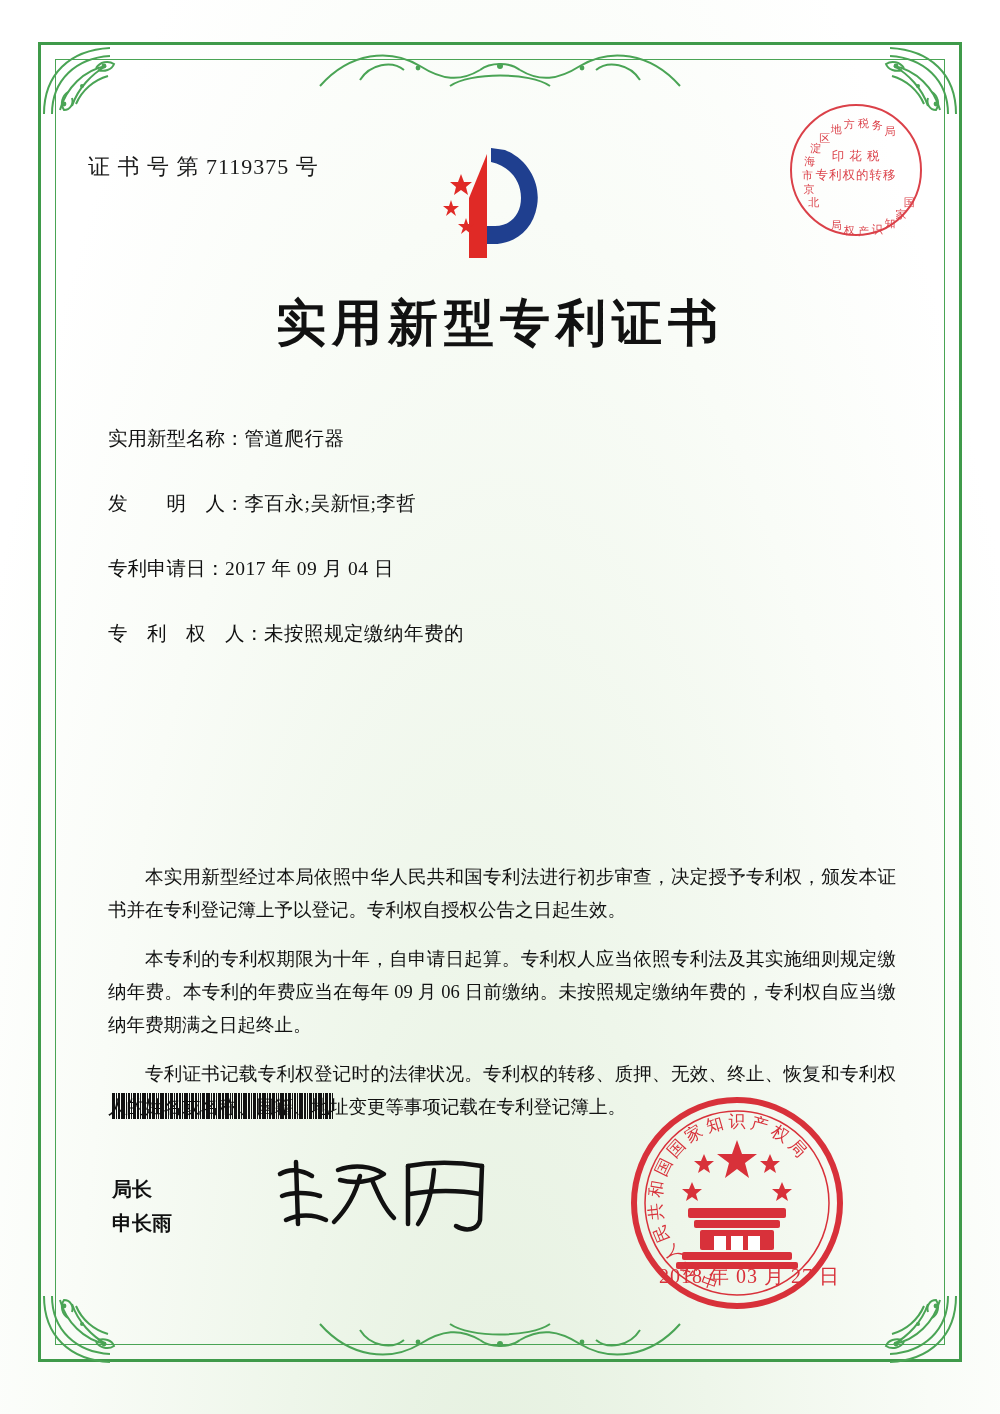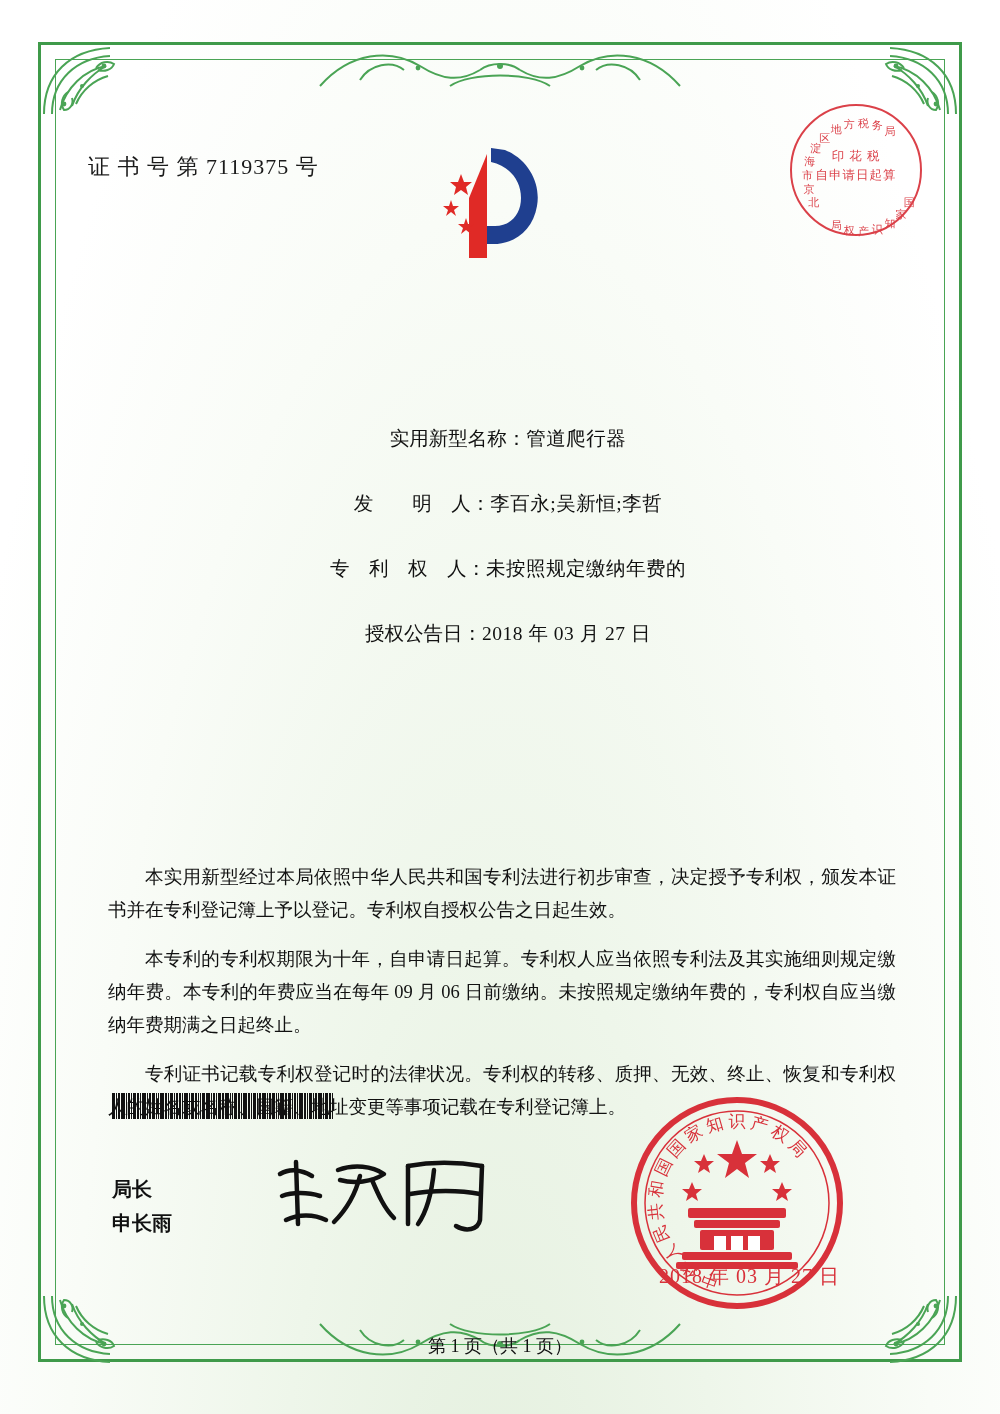--- a/index.html
+++ b/index.html
@@ -116,21 +116,20 @@
     color: #111;
     font-family: "DejaVu Serif", "Liberation Serif", serif;
   }
 
   
   .fields {
     position: absolute;
     left: 108px;
     top: 425px;
     width: 800px;
-    text-align: center;
   }
   .field {
     font-size: 19.5px;
     color: #111;
     margin-bottom: 38px;
     white-space: nowrap;
   }
   .field .label {
     letter-spacing: 0px;
   }
@@ -357,36 +356,37 @@
       <span style="transform: rotate(32deg) translate(0,-54px) rotate(-32deg);">局</span>
       <span style="transform: rotate(118deg) translate(0,-54px) rotate(-118deg);">国</span>
       <span style="transform: rotate(133deg) translate(0,-54px) rotate(-133deg);">家</span>
       <span style="transform: rotate(148deg) translate(0,-54px) rotate(-148deg);">知</span>
       <span style="transform: rotate(163deg) translate(0,-54px) rotate(-163deg);">识</span>
       <span style="transform: rotate(178deg) translate(0,-54px) rotate(-178deg);">产</span>
       <span style="transform: rotate(193deg) translate(0,-54px) rotate(-193deg);">权</span>
       <span style="transform: rotate(208deg) translate(0,-54px) rotate(-208deg);">局</span>
     </div>
     <div class="mid l1">印 花 税</div>
-    <div class="mid l2">自申请日起算</div>
-  </div>
-
+    <div class="mid l2">专利权的转移</div>
+  </div>
+
+  <div class="title">实用新型专利证书</div>
 
   <div class="fields">
     <div class="field">
       <span class="label">实用新型名称：</span><span class="value">管道爬行器</span>
     </div>
     <div class="field">
       <span class="label">发　　明　人：</span><span class="value">李百永;吴新恒;李哲</span>
     </div>
     <div class="field">
-      <span class="label">专　利　权　人：</span><span class="value">未按照规定缴纳年费的</span>
+      <span class="label">专利申请日：</span><span class="value">2017 年 09 月 04 日</span>
     </div>
     <div class="field">
-      <span class="label">授权公告日：</span><span class="value">2018 年 03 月 27 日</span>
+      <span class="label">专　利　权　人：</span><span class="value">未按照规定缴纳年费的</span>
     </div>
   </div>
 
   <div class="paras">
     <p>本实用新型经过本局依照中华人民共和国专利法进行初步审查，决定授予专利权，颁发本证书并在专利登记簿上予以登记。专利权自授权公告之日起生效。</p>
     <p>本专利的专利权期限为十年，自申请日起算。专利权人应当依照专利法及其实施细则规定缴纳年费。本专利的年费应当在每年 09 月 06 日前缴纳。未按照规定缴纳年费的，专利权自应当缴纳年费期满之日起终止。</p>
     <p>专利证书记载专利权登记时的法律状况。专利权的转移、质押、无效、终止、恢复和专利权人的姓名或名称、国籍、地址变更等事项记载在专利登记簿上。</p>
   </div>
 
   <div class="barcode">
@@ -521,15 +521,14 @@
         <text x="107" y="107" transform="rotate(-16 107 107) translate(0 -76)" text-anchor="middle">知</text>
         <text x="107" y="107" transform="rotate(0 107 107) translate(0 -76)" text-anchor="middle">识</text>
         <text x="107" y="107" transform="rotate(16 107 107) translate(0 -76)" text-anchor="middle">产</text>
         <text x="107" y="107" transform="rotate(32 107 107) translate(0 -76)" text-anchor="middle">权</text>
         <text x="107" y="107" transform="rotate(48 107 107) translate(0 -76)" text-anchor="middle">局</text>
       </g>
     </svg>
   </div>
   <div class="seal-date">2018 年 03 月 27 日</div>
 
-  <div class="page-footer">第 1 页（共 1 页）</div>
 
 </div>
 
 </body></html>

